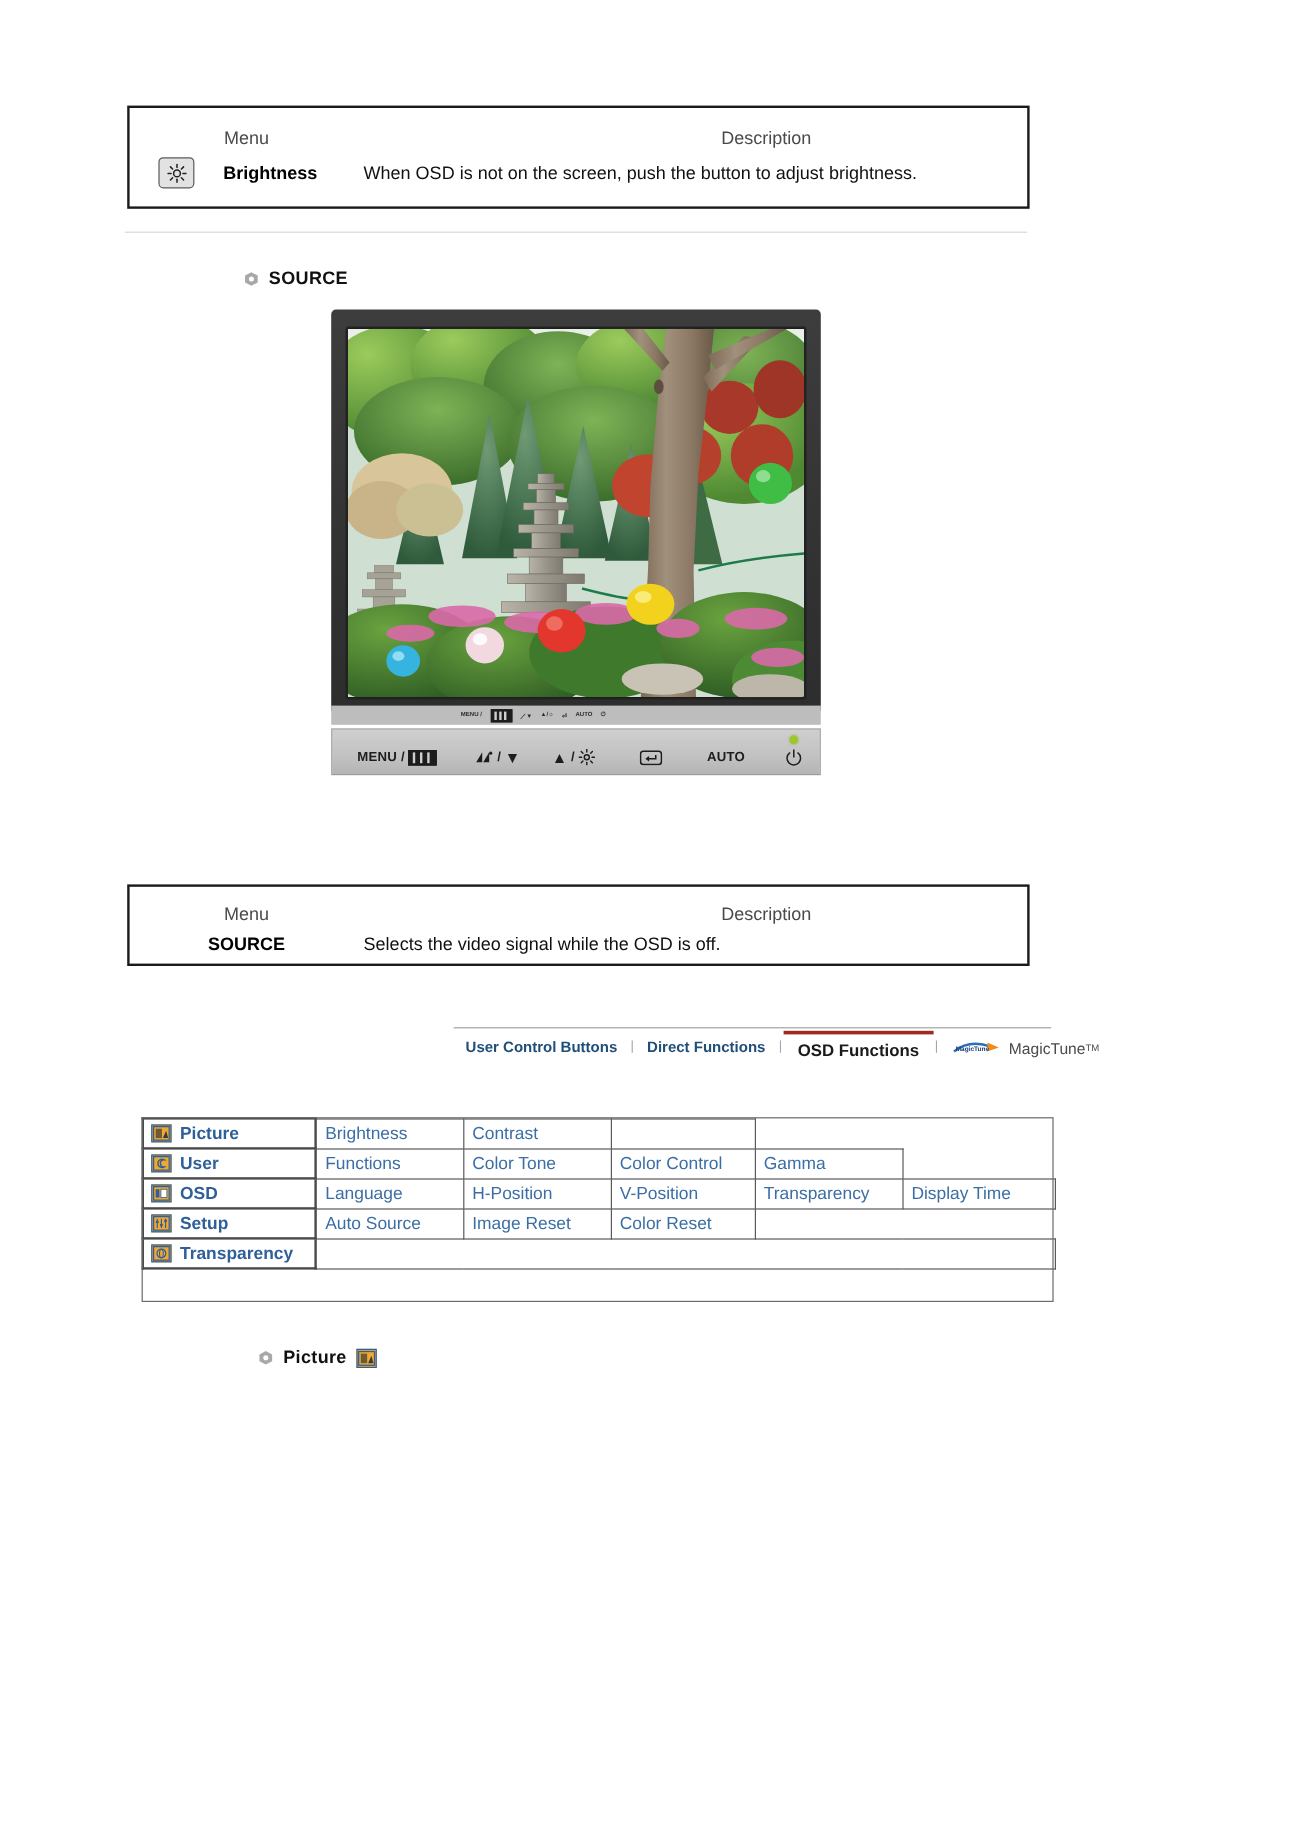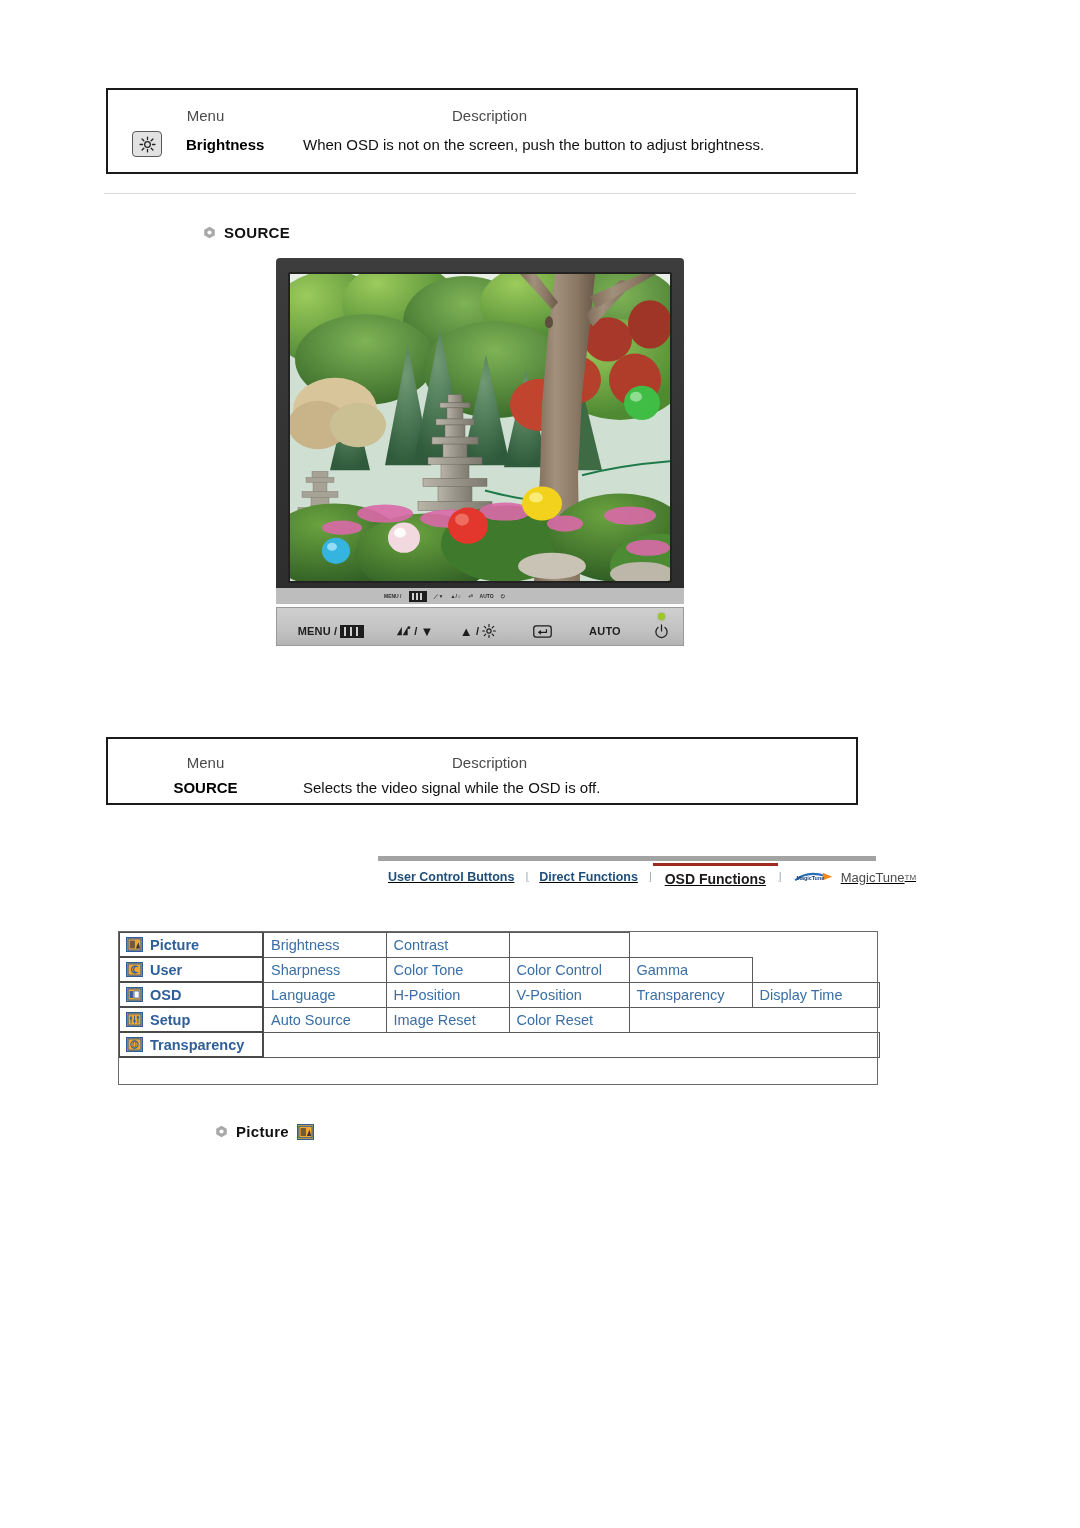--- a/index.html
+++ b/index.html
@@ -39,21 +39,21 @@
   }
   .it-col-desc {
     flex: 1 1 auto;
   }
   .it-head .it-col-menu,
   .it-head .it-col-desc {
     font-size: 15px;
     color: #4a4a4a;
     font-weight: normal;
   }
-  .it-head .it-col-desc { text-align: center; padding-right: 180px;}
+  .it-head .it-col-desc { text-align: right; padding-right: 180px;}
   .it-title-menu { font-size: 15px; color: #4a4a4a; }
   .it-title-desc { font-size: 15px; color: #4a4a4a; }
 
   .it-icon-cell {
     width: 78px;
     flex: 0 0 78px;
     display: flex;
     justify-content: center;
     align-items: center;
   }
@@ -200,22 +200,21 @@
     position:absolute;top:1px;width:2px;height:7px;background:#cfcfcf;display:block;
   }
 
   
   .tabstrip {
     position: absolute;
     left: 378px; top: 856px;
     width: 498px; height: 30px;
     display: flex;
     align-items: flex-end;
-    border-top: 5px solid #a3a3a3;
-    text-decoration: underline;
+    border-top: 1px solid #a3a3a3;
   }
   .tab {
     display: flex;
     align-items: center;
     height: 28px;
     padding: 0 10px;
     font-size: 12.5px;
     font-weight: bold;
     color: #1f4e79;
     white-space: nowrap;
@@ -639,21 +638,21 @@
       <span class="cat-inner">
         <span class="osd-icon">
           <svg width="100%" height="100%" viewBox="0 0 17 15" aria-hidden="true">
             <rect x="1" y="1" width="15" height="13" fill="#f0a830" stroke="#2e5f9a" stroke-width="1.2"></rect>
             <path d="M11 4 A4 4 0 1 0 11 11 A2.6 2.6 0 0 1 11 4 Z" fill="none" stroke="#2e5f9a" stroke-width="1.4"></path>
           </svg>
         </span>
         <span>User</span>
       </span>
     </td>
-    <td>Sharpness</td>
+    <td>Functions</td>
     <td>Color Tone</td>
     <td>Color Control</td>
     <td>Gamma</td>
     <td class="blank"></td>
   </tr>
   <tr>
     <td class="cat">
       <span class="cat-inner">
         <span class="osd-icon">
           <svg width="100%" height="100%" viewBox="0 0 17 15" aria-hidden="true">

